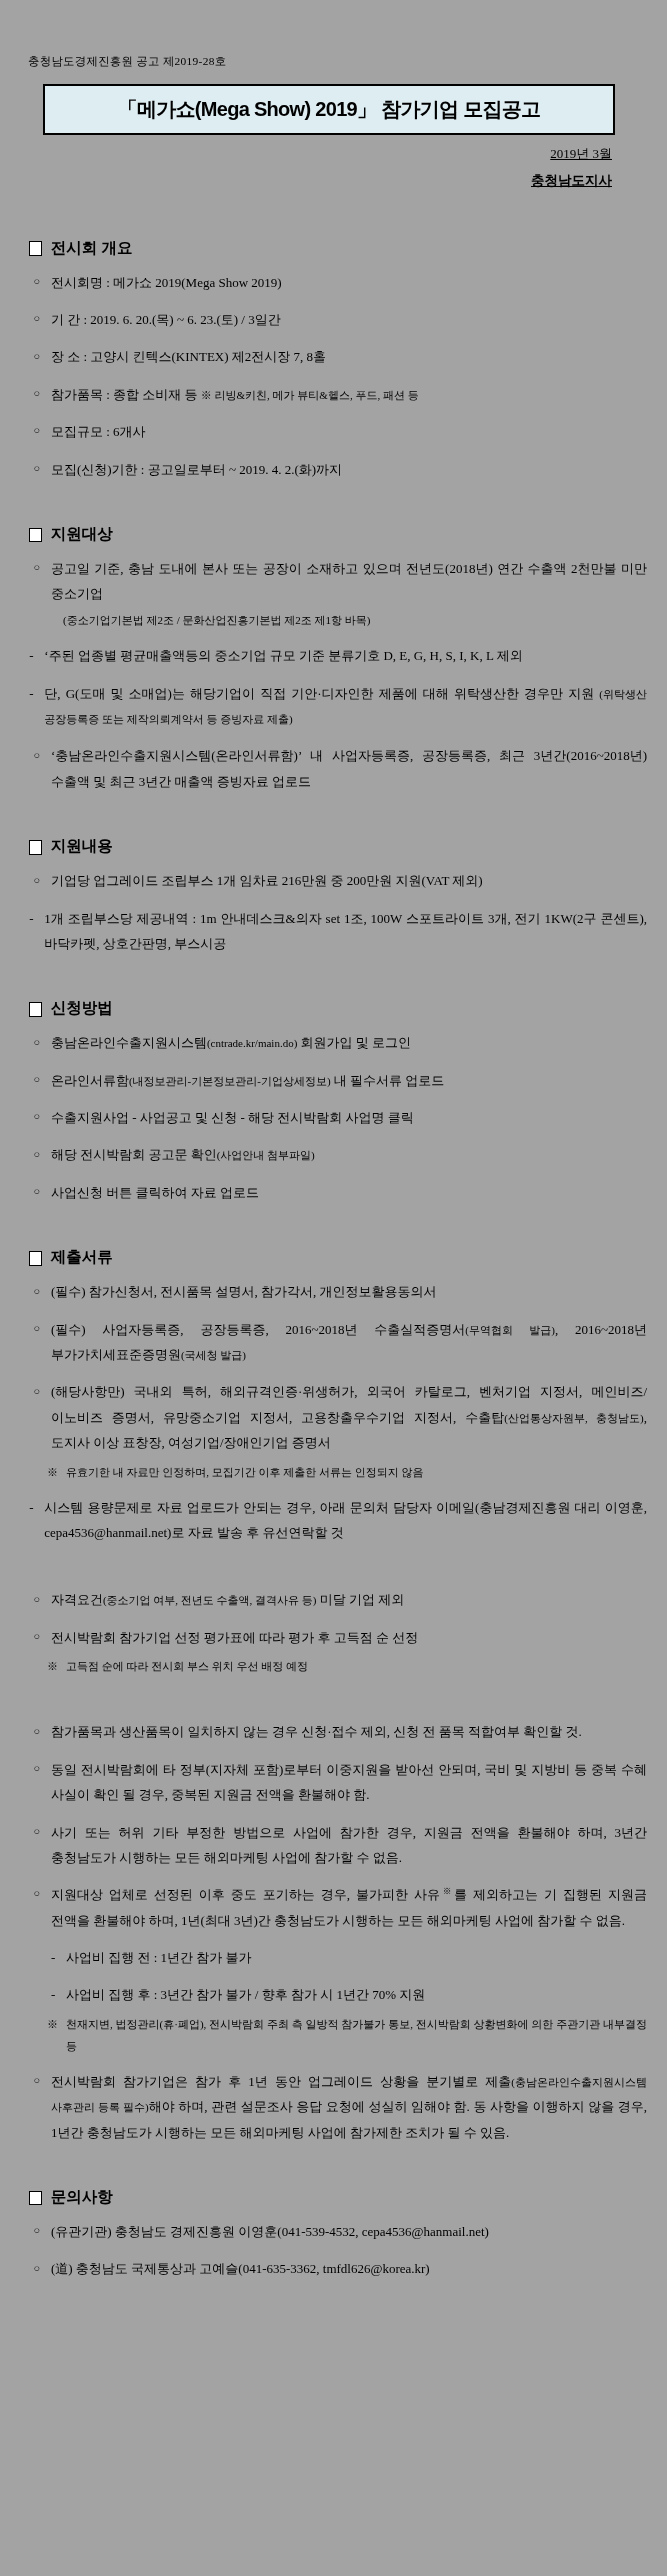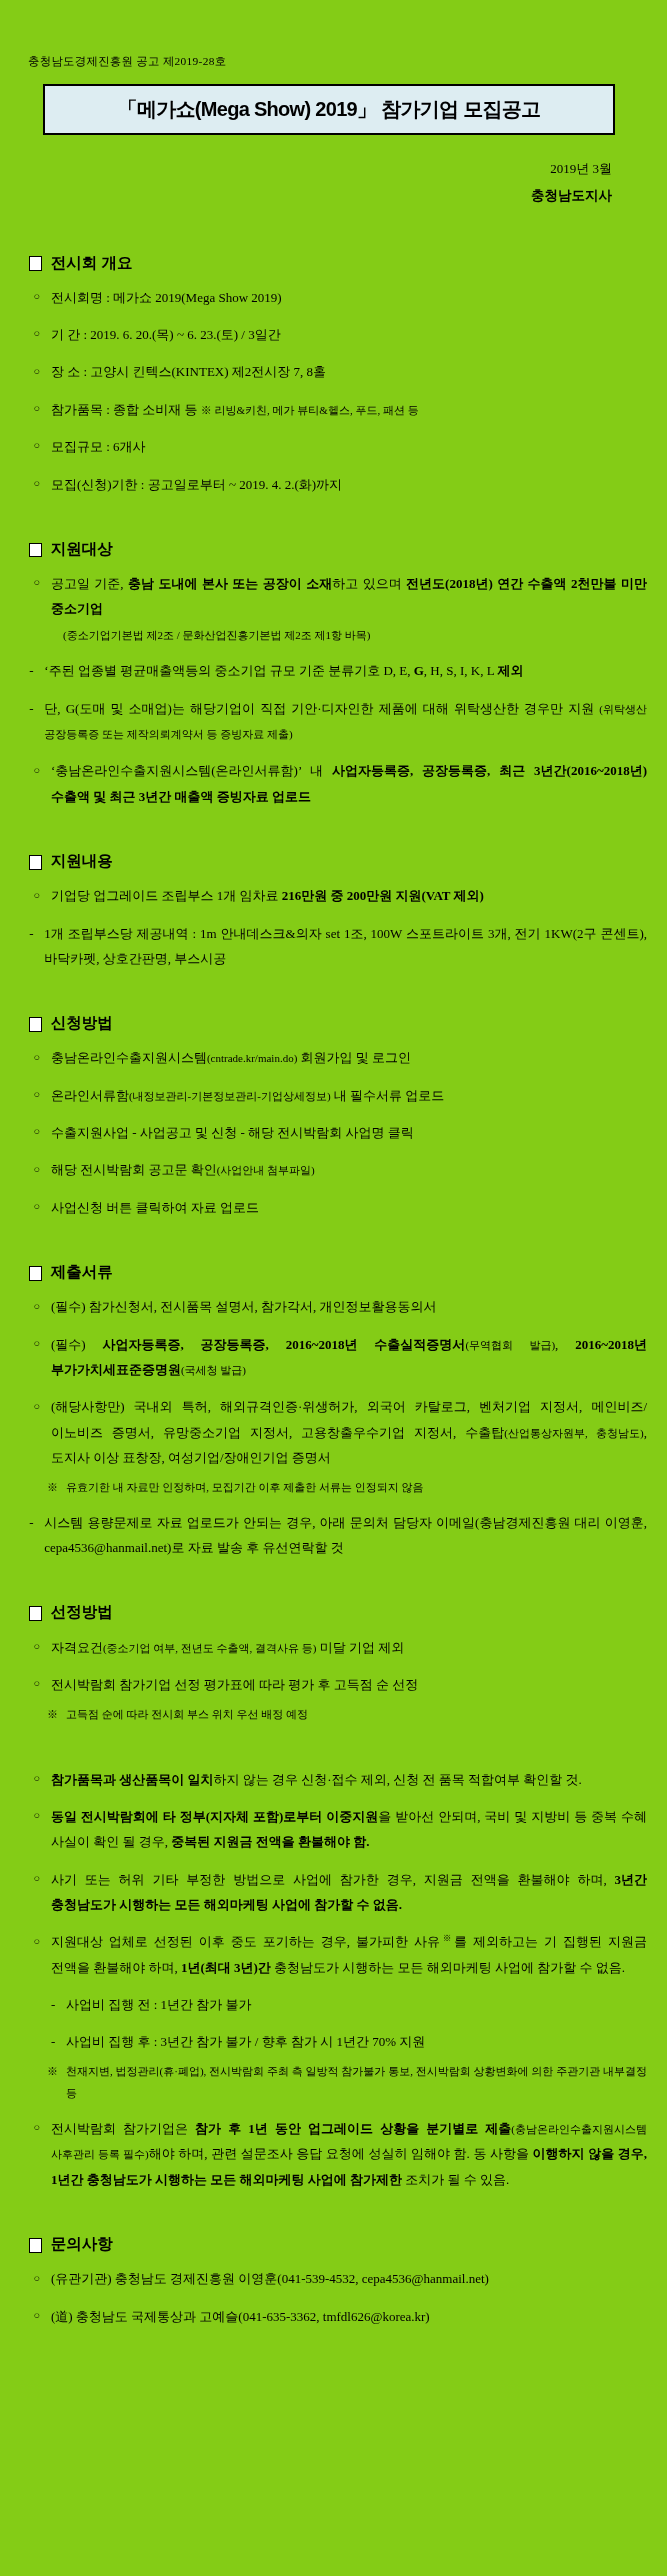--- a/index.html
+++ b/index.html
@@ -2,21 +2,21 @@
 <html lang="ko" style="font-size:10.8px"><head>
 <meta charset="utf-8">
 <style>
   html, body { margin:0; padding:0; background:#ffffff; }
   body { width:667px; color:#000; font-family:"Liberation Serif", serif; }
   .page {
     box-sizing:border-box;
     width:667px;
     min-height:2576px;
     padding:54px 20px 40px 28px;
-    background:#84cc16;
+    background:#a3a3a3;
   }
   .annc-no { font-size:11.4px; letter-spacing:0.3px; }
   .title-box {
     margin:15px 32px 0 15px;
     border:2px solid #000;
     background:#ddedf2;
     text-align:center;
     padding:10px 2.7px;
   }
   .title-text {
@@ -27,21 +27,21 @@
     white-space:nowrap;
   }
   .intro {
     margin:21.5px 4px 0 1.3px;
     font-size:13px;
     line-height:2.1;
     text-indent:2.3em;
     text-align:justify;
     word-break:keep-all;
   }
-  .date-block { margin-top:20px; padding-right:35px; text-align:right; }
+  .date-block { margin-top:5px; padding-right:35px; text-align:right;text-decoration:underline; }
   .date-line { font-size:13px; line-height:2.1; }
   .signer-line { font-size:13.5px; line-height:2.1; font-weight:bold; }
 
   section { margin-top:42px; }
   .sec-head {
     margin:0 0 6.7px 1.3px;
     display:flex; align-items:center; gap:8.7px;
     font-family:"Liberation Sans", sans-serif;
     font-weight:bold; font-size:15.5px; line-height:1.3;
   }
@@ -63,21 +63,21 @@
   .item .txt { flex:1 1 auto; }
   .item.m-circle { margin-left:5.4px;  margin-top:12px; }
   .item.m-circle .mk { font-size:10.8px; padding-top:1.3px; }
   .item.m-dash   { margin-left:1.3px;  margin-top:12px; }
   .item.m-dash .mk { flex-basis:15px; }
   .item.m-note   { margin-left:19px; margin-top:5.4px; }
   .item.m-note .mk { flex-basis:19px; }
   .item.m-none   { margin-left:35px; margin-top:2.7px; }
   .item.m-none .mk { flex-basis:0; }
   .item.small { font-size:11px; line-height:2.0; }
-  .seg-b { font-weight:bold; }
+  .seg-b { font-weight:normal; }
   .seg-s { font-size:11px;margin-top:8px; }
   .seg-sup { font-size:8.7px; vertical-align:super; line-height:1; }
 </style>
 </head>
 <body>
 
 <div class="page">
   <div class="annc-no">충청남도경제진흥원 공고 제2019-28호</div>
 
   <div class="title-box">
@@ -207,24 +207,20 @@
         <div class="item m-note small">
           <span class="mk">※</span>
           <span class="txt"><span class="">유효기한 내 자료만 인정하며, 모집기간 이후 제출한 서류는 인정되지 않음</span></span>
         </div>
         <div class="item m-dash">
           <span class="mk">-</span>
           <span class="txt"><span class="">시스템 용량문제로 자료 업로드가 안되는 경우, 아래 문의처 담당자 이메일(충남경제진흥원 대리 이영훈, cepa4536@hanmail.net)로 자료 발송 후 유선연락할 것</span></span>
         </div>
       </section>
       <section>
-        <h2 class="sec-head">
-          <span class="sq"></span>
-          <span>선정방법</span>
-        </h2>
         <div class="item m-circle">
           <span class="mk">○</span>
           <span class="txt"><span class="">자격요건</span><span class="seg-s ">(중소기업 여부, 전년도 수출액, 결격사유 등)</span><span class=""> 미달 기업 제외</span></span>
         </div>
         <div class="item m-circle">
           <span class="mk">○</span>
           <span class="txt"><span class="">전시박람회 참가기업 선정 평가표에 따라 평가 후 고득점 순 선정</span></span>
         </div>
         <div class="item m-note small">
           <span class="mk">※</span>

